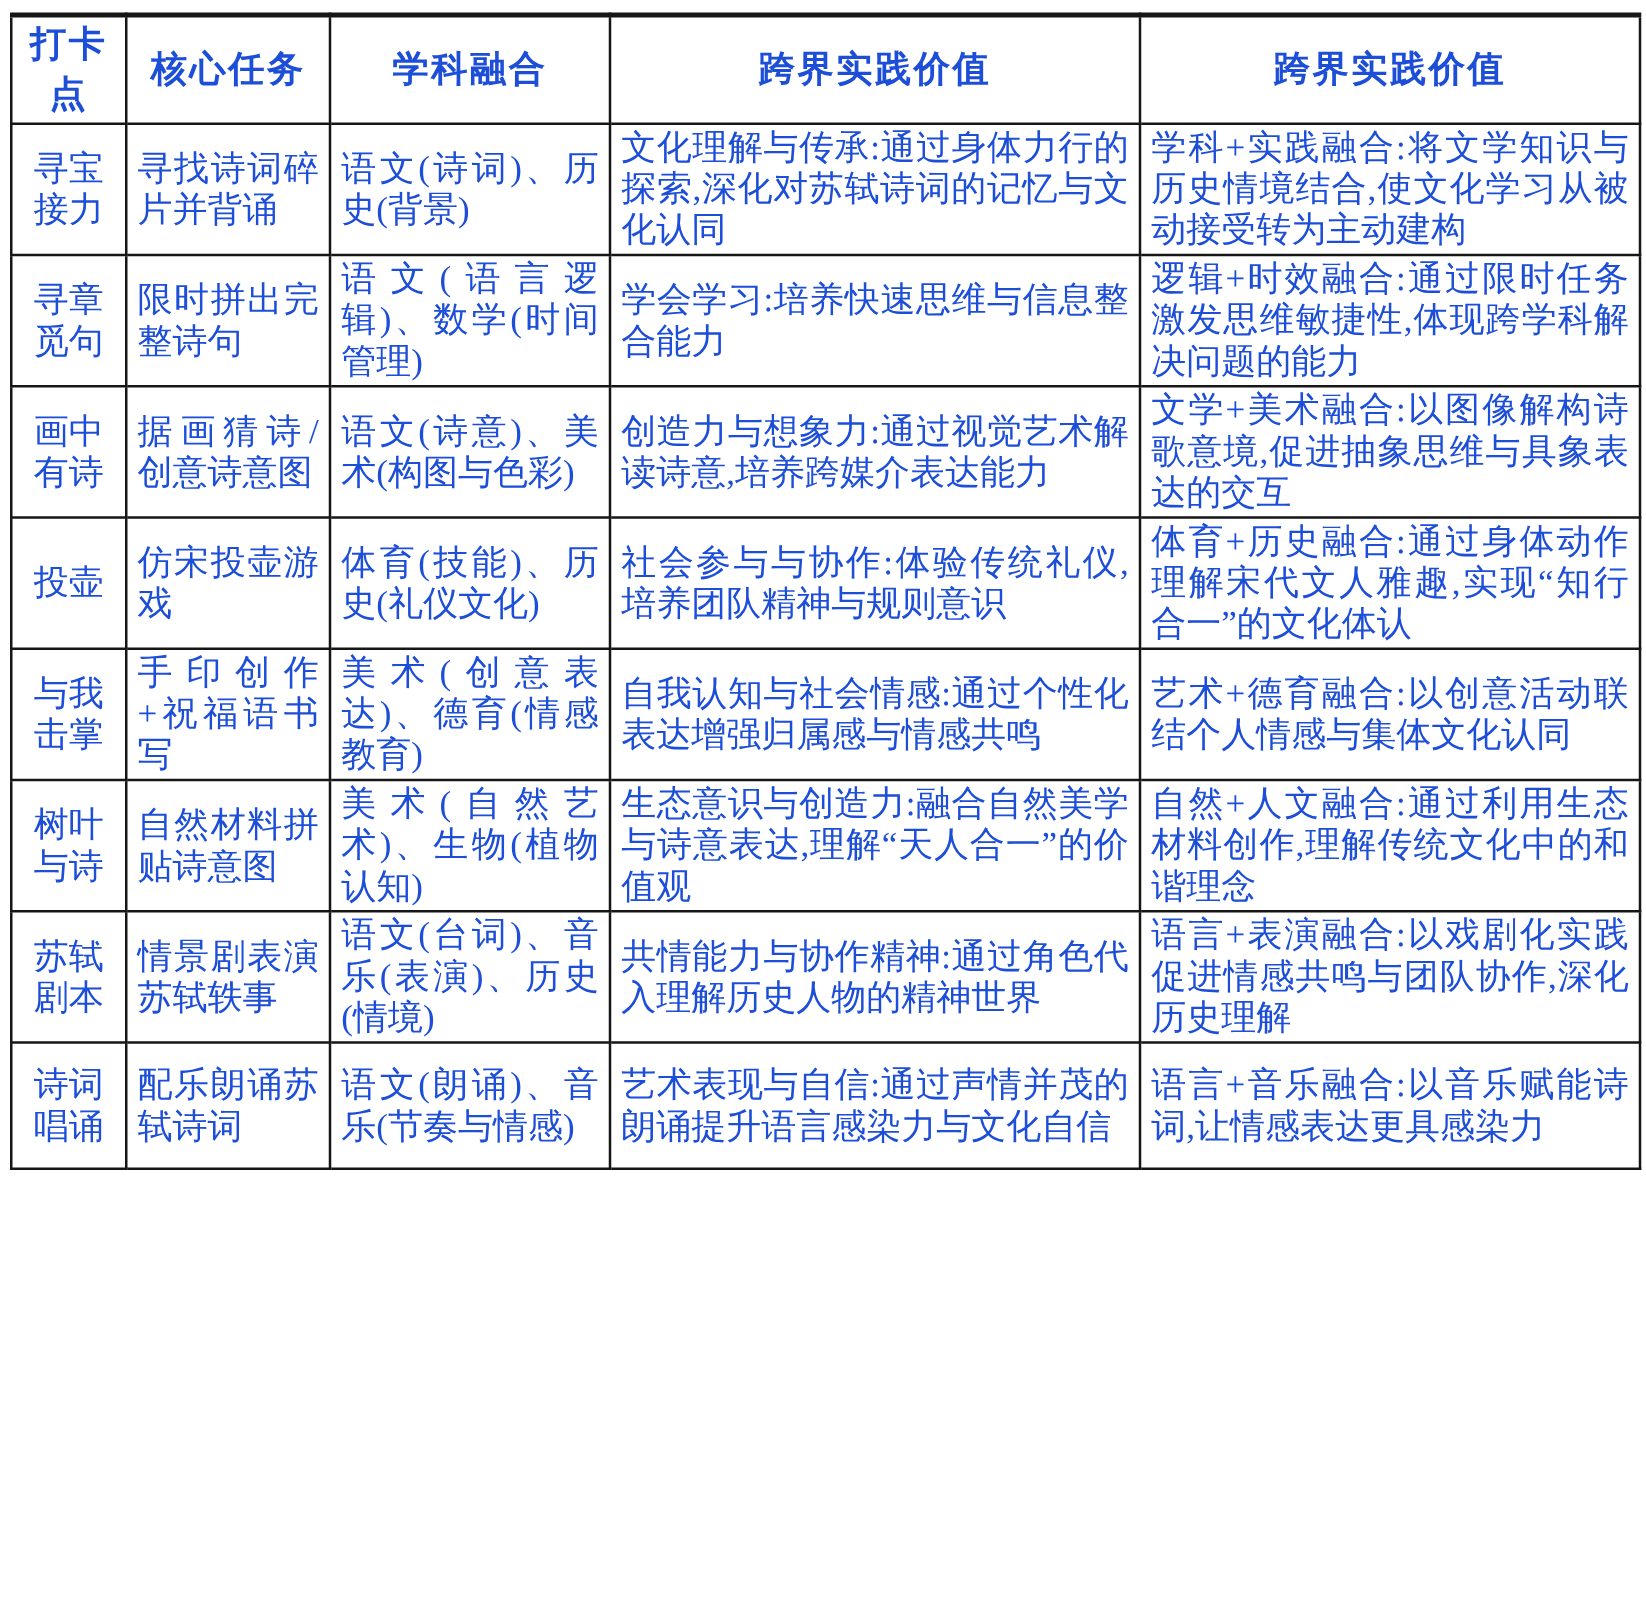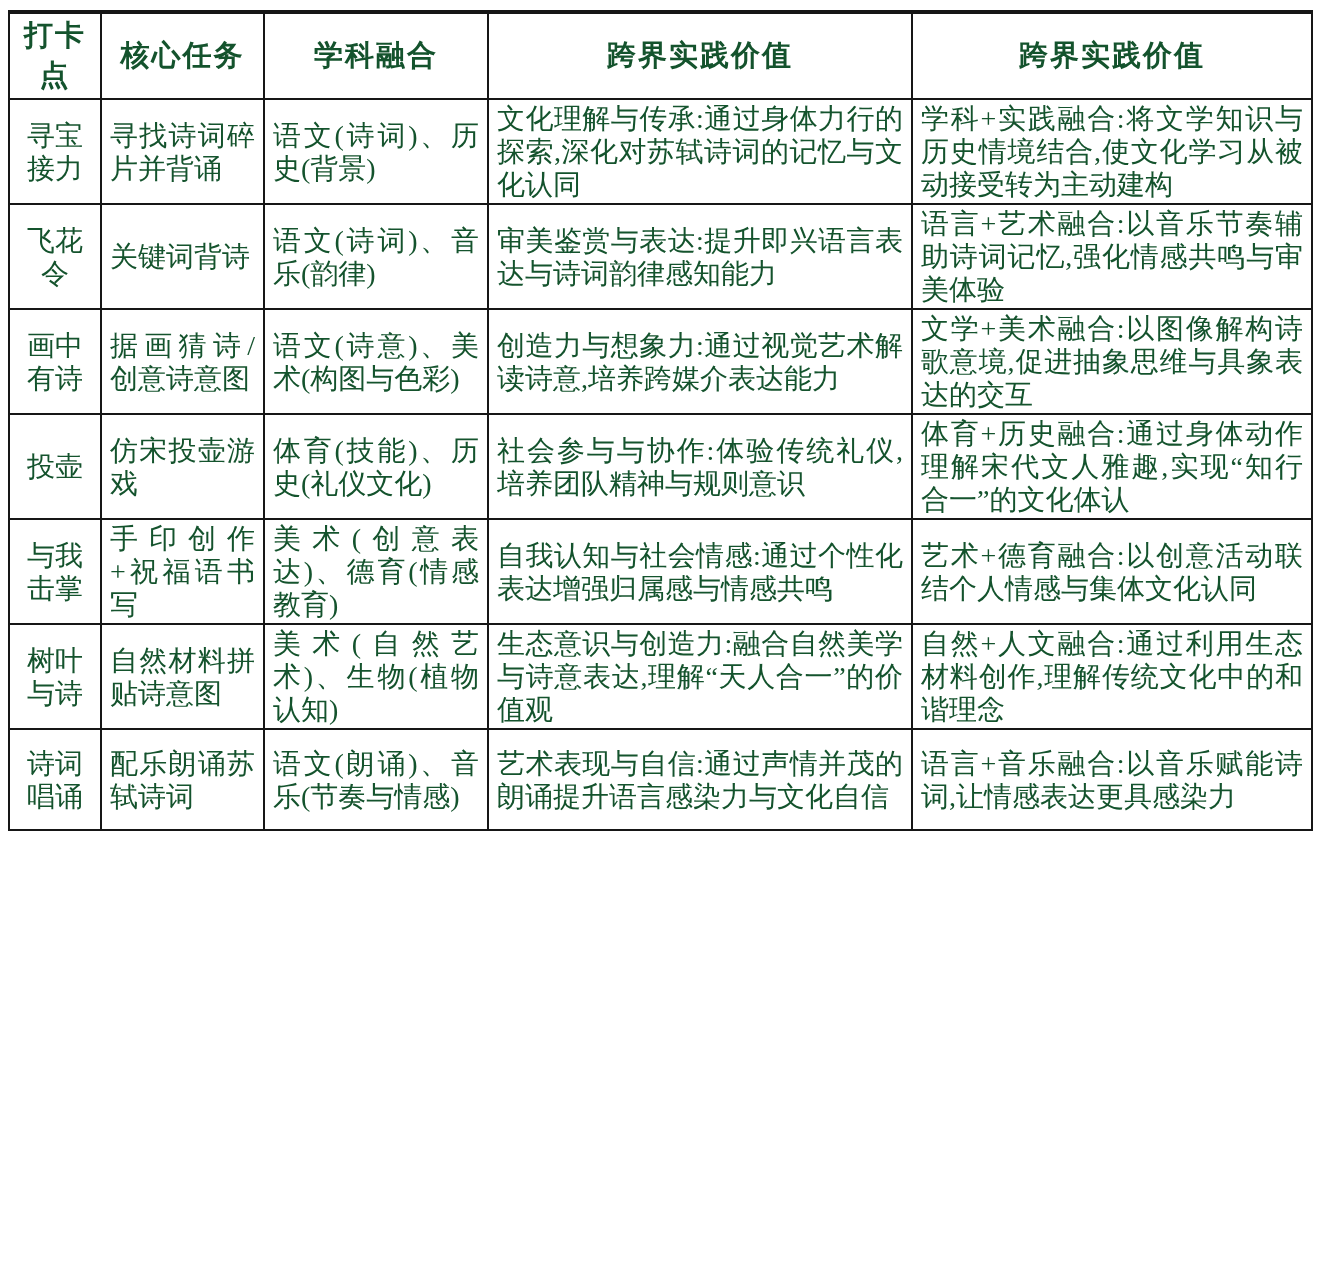--- a/index.html
+++ b/index.html
@@ -8,21 +8,21 @@
     background: #ffffff;
   }
   .page {
     position: relative;
     width: 1317px;
     height: 1073px;
     overflow: hidden;
     background: #ffffff;
     box-sizing: border-box;
     padding: 10px 6px 0 8px;
-    color: #14532d;
+    color: #1d4ed8;
   }
   table.grid {
     border-collapse: collapse;
     table-layout: fixed;
     width: 1303px;
     border: 2px solid #161616;
     border-top-width: 4px;
   }
   table.grid th, table.grid td {
     border: 2px solid #161616;
@@ -84,28 +84,28 @@
     </thead>
     <tbody id="table-body">
   <tr>
     <td class="cell-spot">寻宝接力</td>
     <td class="cell-task">寻找诗词碎片并背诵</td>
     <td class="cell-subjects">语文(诗词)、历史(背景)</td>
     <td class="cell-goal">文化理解与传承:通过身体力行的探索,深化对苏轼诗词的记忆与文化认同</td>
     <td class="cell-value">学科+实践融合:将文学知识与历史情境结合,使文化学习从被动接受转为主动建构</td>
   </tr>
 
+  <tr>
+    <td class="cell-spot">寻章觅句</td>
+    <td class="cell-task">限时拼出完整诗句</td>
+    <td class="cell-subjects">语文(语言逻辑)、数学(时间管理)</td>
+    <td class="cell-goal">学会学习:培养快速思维与信息整合能力</td>
+    <td class="cell-value">逻辑+时效融合:通过限时任务激发思维敏捷性,体现跨学科解决问题的能力</td>
+  </tr>
 
-  <tr>
-    <td class="cell-spot">飞花令</td>
-    <td class="cell-task">关键词背诗</td>
-    <td class="cell-subjects">语文(诗词)、音乐(韵律)</td>
-    <td class="cell-goal">审美鉴赏与表达:提升即兴语言表达与诗词韵律感知能力</td>
-    <td class="cell-value">语言+艺术融合:以音乐节奏辅助诗词记忆,强化情感共鸣与审美体验</td>
-  </tr>
 
 
   <tr>
     <td class="cell-spot">画中有诗</td>
     <td class="cell-task">据画猜诗/创意诗意图</td>
     <td class="cell-subjects">语文(诗意)、美术(构图与色彩)</td>
     <td class="cell-goal">创造力与想象力:通过视觉艺术解读诗意,培养跨媒介表达能力</td>
     <td class="cell-value">文学+美术融合:以图像解构诗歌意境,促进抽象思维与具象表达的交互</td>
   </tr>
 
@@ -128,20 +128,27 @@
 
 
   <tr>
     <td class="cell-spot">树叶与诗</td>
     <td class="cell-task">自然材料拼贴诗意图</td>
     <td class="cell-subjects">美术(自然艺术)、生物(植物认知)</td>
     <td class="cell-goal">生态意识与创造力:融合自然美学与诗意表达,理解“天人合一”的价值观</td>
     <td class="cell-value">自然+人文融合:通过利用生态材料创作,理解传统文化中的和谐理念</td>
   </tr>
 
+  <tr>
+    <td class="cell-spot">苏轼剧本</td>
+    <td class="cell-task">情景剧表演苏轼轶事</td>
+    <td class="cell-subjects">语文(台词)、音乐(表演)、历史(情境)</td>
+    <td class="cell-goal">共情能力与协作精神:通过角色代入理解历史人物的精神世界</td>
+    <td class="cell-value">语言+表演融合:以戏剧化实践促进情感共鸣与团队协作,深化历史理解</td>
+  </tr>
 
   <tr>
     <td class="cell-spot">诗词唱诵</td>
     <td class="cell-task">配乐朗诵苏轼诗词</td>
     <td class="cell-subjects">语文(朗诵)、音乐(节奏与情感)</td>
     <td class="cell-goal">艺术表现与自信:通过声情并茂的朗诵提升语言感染力与文化自信</td>
     <td class="cell-value">语言+音乐融合:以音乐赋能诗词,让情感表达更具感染力</td>
   </tr>
 
 </tbody>

